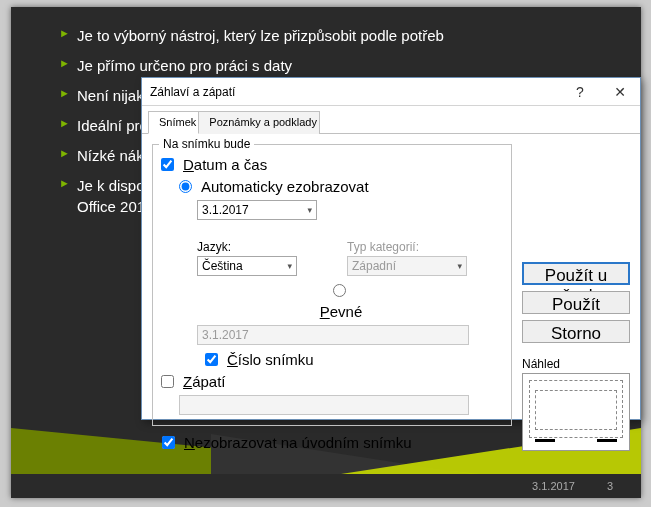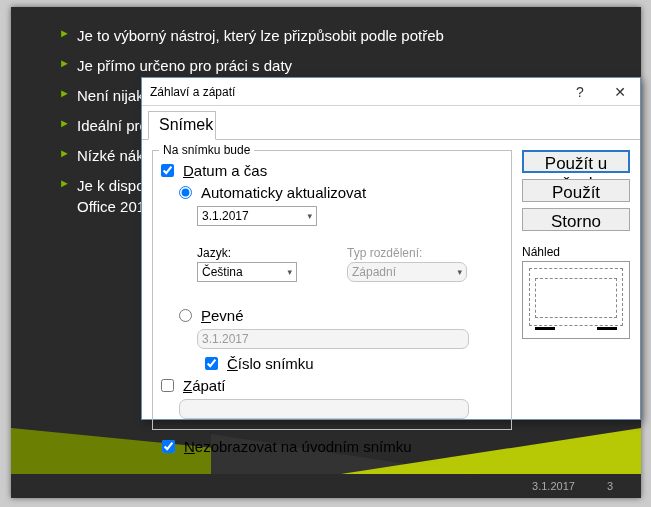--- a/index.html
+++ b/index.html
@@ -86,29 +86,30 @@
     padding: 4px 6px 0 6px;
     gap:0;
     position:relative;
   }
   .tab {
     padding:4px 2px 5px 10px;
     border:1px solid #c0c0c0;
     border-bottom:none;
     background:#f3f3f3;
     margin-right:-1px;
-    font-size:16px;
+    font-size:11px;
     position:relative;
     top:1px;
   }
   .tab.active { background:#fff; z-index:1; border-bottom:1px solid #fff;}
   .body {
     display:flex;
     padding:10px 10px 6px 10px;
     gap:10px;
+    align-items:flex-end;
   }
   .leftcol { flex:1; }
   .rightcol { width:108px; display:flex; flex-direction:column; gap:6px; }
   .group {
     border:1px solid #c0c0c0;
     padding:6px 8px 10px 8px;
     position:relative;
   }
   .group-title {
     position:absolute; top:-8px; left:6px;
@@ -125,21 +126,21 @@
     border:1px solid #a7a7a7;
     background:#fff;
     height:20px;
     font-size:12px;
     padding:1px 4px;
   }
   .fake-select { display:flex; align-items:center; justify-content:space-between; }
   .fake-select .arrow { color:#555; font-size:9px;}
   .disabled { color:#9a9a9a; }
   .disabled .fake-select, select:disabled, .textbox:disabled {
-    background:#f4f4f4; color:#9a9a9a; border-color:#c7c7c7;border-radius:7px;
+    background:#f4f4f4; color:#9a9a9a; border-color:#c7c7c7;
   }
   .lbl { font-size:12px; margin-bottom:2px; display:block;}
   .btn {
     height:23px;
     border:1px solid #a7a7a7;
     background:#efefef;
     font-size:17px;
     text-align:center;
     padding-top:3px;
   }
@@ -187,62 +188,63 @@
     <div class="titlebar-btn">
         <span>?</span>
       </div>
     <div class="titlebar-btn">
         <span>✕</span>
       </div>
   </div>
 
   <div class="tabs">
     <div class="tab active">Snímek</div>
+    <div class="tab">Poznámky a podklady</div>
   </div>
 
   <div class="body">
     <div class="leftcol">
       <div class="group">
         <span class="group-title">Na snímku bude</span>
 
         <div class="row">
           <input type="checkbox" checked="" style="">
           <span class="cb-label"><span class="u">D</span><span>atum a čas</span></span>
         </div>
 
         <div class="row indent1">
           <input type="radio" checked="" name="dt" style="">
-          <span class="rb-label">Automaticky aktualizovat</span>
+          <span class="rb-label">Automaticky ezobrazovat</span>
         </div>
 
         <div class="row indent2">
           <div class="fake-select" style="width:120px">
             <span>3.1.2017</span>
             <span class="arrow">▾</span>
           </div>
         </div>
 
         <div class="row indent2" style="gap:26px; align-items:flex-start;margin-top:20px;">
           <div style="width:124px">
             <span class="lbl">Jazyk:</span>
             <div class="fake-select" style="width:100px">
               <span>Čeština</span>
               <span class="arrow">▾</span>
             </div>
           </div>
           <div class="disabled" style="width:120px">
-            <span class="lbl">Typ rozdělení:</span>
+            <span class="lbl">Typ kategorií:</span>
             <div class="fake-select" style="width:120px">
               <span>Západní</span>
               <span class="arrow">▾</span>
             </div>
           </div>
         </div>
 
-        <div class="row indent1" style="margin-top:25px;">
+        <div class="row indent1" style="margin-top:8px;flex-direction:column;">
           <input type="radio" name="dt" style="">
           <span class="rb-label"><span class="u">P</span><span>evné</span></span>
         </div>
         <div class="row indent2 disabled">
           <input class="textbox" style="width: 272px;" disabled="" value="3.1.2017">
         </div>
 
         <div class="row" style="margin-top:6px;padding-left:44px;">
           <input type="checkbox" checked="" style="">
           <span class="cb-label"><span class="u">Č</span><span>íslo snímku</span></span>

